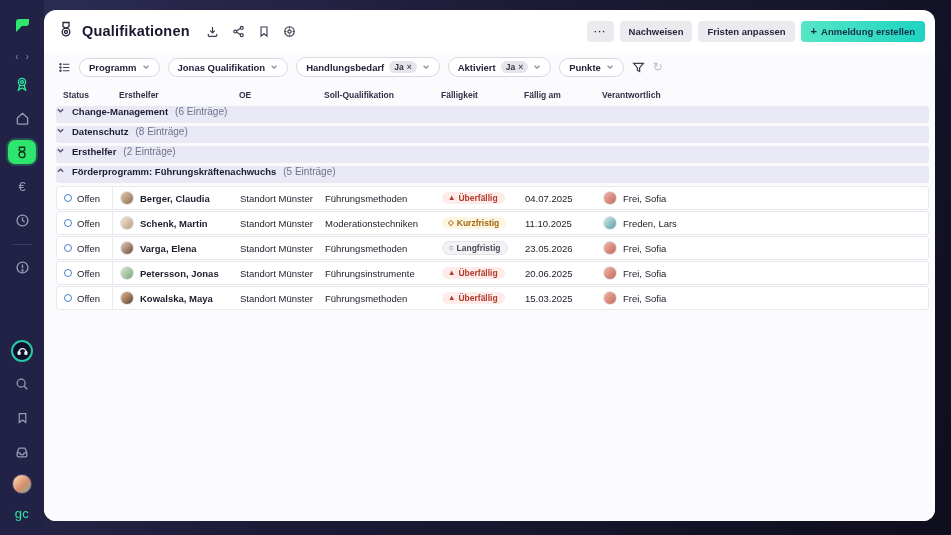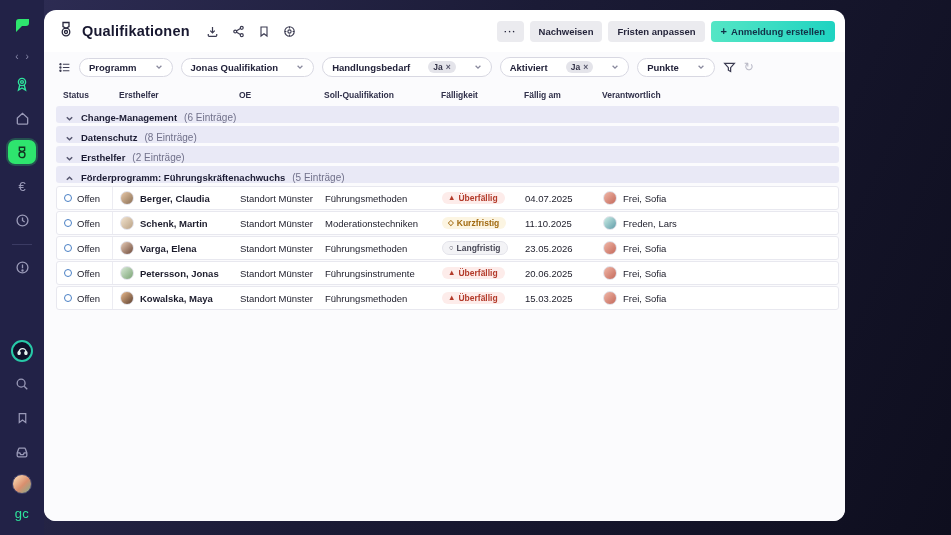--- a/index.html
+++ b/index.html
@@ -23,59 +23,59 @@
   .sb-divider { width:20px; height:1px; background:#3b3b63; margin-top:12px; }
   .sb-spacer { flex:1; }
   .support-avatar { width:22px; height:22px; border-radius:50%; background:#10102a;
     border:2px solid #28c9a8; display:flex; align-items:center; justify-content:center; }
   .user-avatar { width:20px; height:20px; border-radius:50%;
     background:linear-gradient(135deg,#f2c6a0 20%,#d98f6e 55%,#7fae8f); margin-top:10px;
     border:1px solid #44446c; }
   .gc-logo { color:#2ee59d; font-weight:normal; font-size:13px; margin:12px 0 14px; letter-spacing:.5px; }
 
   
-  .panel { position:absolute; left:44px; top:10px; width:801px; height:511px;
+  .panel { position:absolute; left:44px; top:10px; width:891px; height:511px;
     background:#ffffff; border-radius:12px; overflow:hidden; }
   .panel-lower-bg { position:absolute; left:0; top:42px; right:0; bottom:0; background:#fbfbfd; }
 
   .panel-header { position:absolute; top:6px; left:14px; right:10px; height:30px;
     display:flex; align-items:center; z-index:2; }
   .page-title { font-size:14.5px; font-weight:bold; color:#181830; margin-left:8px; letter-spacing:.2px; }
   .title-icons { display:flex; gap:13px; margin-left:16px; color:#3c3c52; }
   .title-icons span { cursor:pointer; display:flex; }
   .hd-spacer { flex:1; }
   .hd-actions { display:flex; gap:6px; align-items:center; }
   .btn { border:none; border-radius:4px; font-family:inherit; font-size:9.5px; cursor:pointer;
     padding:5px 9px; background:#ebebef; color:#26263c; font-weight:600; }
   .btn-more { padding:5px 7px; letter-spacing:1px; font-weight:bold; }
   .btn-primary { background:linear-gradient(90deg,#55e6c5,#1fd3c1); color:#123047;
     display:flex; align-items:center; gap:4px; padding:5px 10px; }
   .btn-primary .plus { font-size:11px; font-weight:bold; line-height:1; }
 
   
   .filter-bar { position:absolute; top:46px; left:14px; right:10px; height:22px;
     display:flex; align-items:center; gap:8px; z-index:2; }
-  .pill { display:inline-flex; align-items:center; gap:18px; background:#fff;
+  .pill { display:inline-flex; align-items:center; gap:5px; background:#fff;
     border:1px solid #d8d8e2; border-radius:13px; padding:3px 9px; font-size:9.5px;
     color:#22223a; font-weight:600; cursor:pointer; white-space:nowrap; }
   .pill-chip { display:inline-flex; align-items:center; gap:3px; background:#e4e4ea;
     border-radius:8px; padding:1px 5px; font-size:8.5px; font-weight:600; color:#333348; }
   .chip-x { cursor:pointer; color:#55556a; }
   .pill .chev { color:#8a8a9e; }
   .fb-icon { color:#3c3c52; display:flex; align-items:center; cursor:pointer; }
   .fb-refresh { color:#b9b9c6; font-size:12px; }
 
   
   .grid-cols { display:grid; grid-template-columns:56px 120px 85px 117px 83px 78px 1fr; }
   .thead { position:absolute; top:80px; left:12px; right:6px; height:13px; z-index:2; }
   .th { font-size:8.5px; font-weight:bold; color:#30304a; padding-left:7px; white-space:nowrap; }
   .tbody { position:absolute; top:96px; left:12px; right:6px; z-index:2; }
 
   .group-row { height:17px; background:#e9e9f6; border-radius:3px; margin-bottom:3px;
-    display:flex; align-items:flex-end; padding-left:9px; gap:7px; cursor:pointer; }
+    display:flex; align-items:flex-start; gap:7px; cursor:pointer; }
   .g-name { font-size:9.5px; font-weight:bold; color:#1b1b33; white-space:nowrap; }
   .g-count { font-size:10px; color:#70708a; }
   .g-chev { color:#55556e; display:flex; }
 
   .data-row { height:24px; background:#fff; border:1px solid #e8e8ef; border-radius:3px;
     margin-bottom:1px; align-items:center; cursor:pointer; }
   .cell { font-size:9.5px; color:#22222f; padding-left:7px; display:flex; align-items:center;
     gap:6px; white-space:nowrap; overflow:hidden; height:100%; }
   .cell-status { border-right:1px solid #ececf2; gap:5px; }
   .status-circle { width:8px; height:8px; border-radius:50%; border:1.5px solid #4a80c4; flex:none; }

